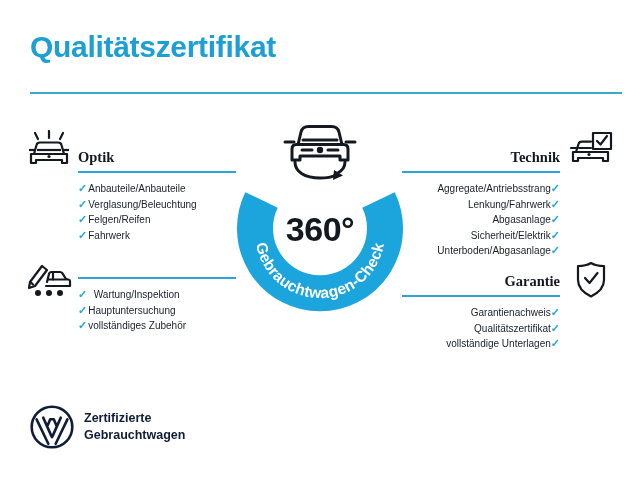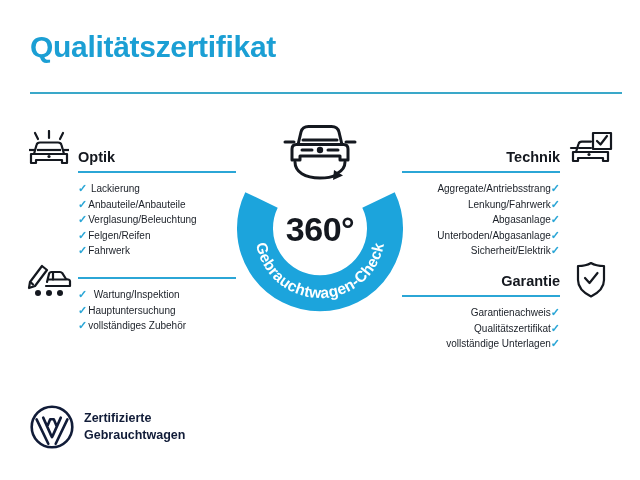--- a/index.html
+++ b/index.html
@@ -45,20 +45,21 @@
   }
   .sec-left  { left: 78px; width: 160px; text-align: left; }
   .sec-right { left: 400px; width: 160px; text-align: right; }
 
   .sec-head {
     font-size: 14.5px;
     font-weight: bold;
     color: #14181F;
     line-height: 18px;
     white-space: nowrap;
+    font-family: Liberation Serif, serif;
   }
   .sec-rule {
     margin-top: 5px;
     height: 2px;
     background: #2BA6D6;
   }
   .sec-rule.wide-left  { width: 158px; }
   .sec-rule.wide-right { width: 158px; margin-left: auto; }
 
   .sec-list {
@@ -162,21 +163,20 @@
         <line x1="3" y1="20" x2="9" y2="20"></line>
         <line x1="37" y1="20" x2="43" y2="20"></line>
       </g>
       <circle cx="23" cy="26.5" r="1.6" fill="#14181F"></circle>
     </svg>
   </div>
   <div class="section sec-left" style="top:148px;">
     <div class="sec-head">Optik</div>
     <div class="sec-rule wide-left"></div>
     <ul class="sec-list">
-      <li><span class="chk">✓</span> <span>Lackierung</span></li>
       <li><span class="chk">✓</span><span>Anbauteile/Anbauteile</span></li>
       <li><span class="chk">✓</span><span>Verglasung/Beleuchtung</span></li>
       <li><span class="chk">✓</span><span>Felgen/Reifen</span></li>
       <li><span class="chk">✓</span><span>Fahrwerk</span></li>
     </ul>
   </div>
 
   <div class="sec-icon" style="left:26px; top:260px;">
     <svg viewBox="0 0 46 40" width="46" height="40">
       <g stroke="#14181F" stroke-width="2.2" fill="none" stroke-linejoin="round" stroke-linecap="round">
@@ -213,22 +213,22 @@
       <circle cx="21" cy="24.5" r="1.6" fill="#14181F"></circle>
     </svg>
   </div>
   <div class="section sec-right" style="top:148px;">
     <div class="sec-head">Technik</div>
     <div class="sec-rule wide-right"></div>
     <ul class="sec-list">
       <li><span>Aggregate/Antriebsstrang</span><span class="chk">✓</span></li>
       <li><span>Lenkung/Fahrwerk</span><span class="chk">✓</span></li>
       <li><span>Abgasanlage</span><span class="chk">✓</span></li>
+      <li><span>Sicherheit/Elektrik</span><span class="chk">✓</span></li>
       <li><span>Unterboden/Abgasanlage</span><span class="chk">✓</span></li>
-      <li><span>Sicherheit/Elektrik</span><span class="chk">✓</span></li>
     </ul>
   </div>
 
   <div class="sec-icon" style="left:568px; top:260px;">
     <svg viewBox="0 0 46 40" width="46" height="40">
       <g stroke="#14181F" stroke-width="2.2" fill="none" stroke-linejoin="round" stroke-linecap="round">
         <path d="M23 3 C27 5.4 32 6 36 6 L36 20 C36 28 30 33 23 36.5 C16 33 10 28 10 20 L10 6 C14 6 19 5.4 23 3 Z"></path>
         <polyline points="17,18 21.5,23 29.5,13"></polyline>
       </g>
     </svg>

